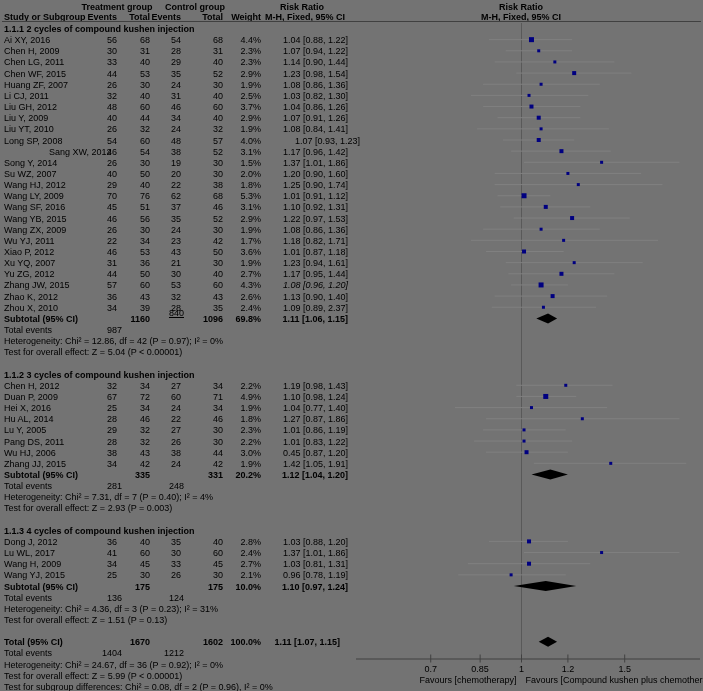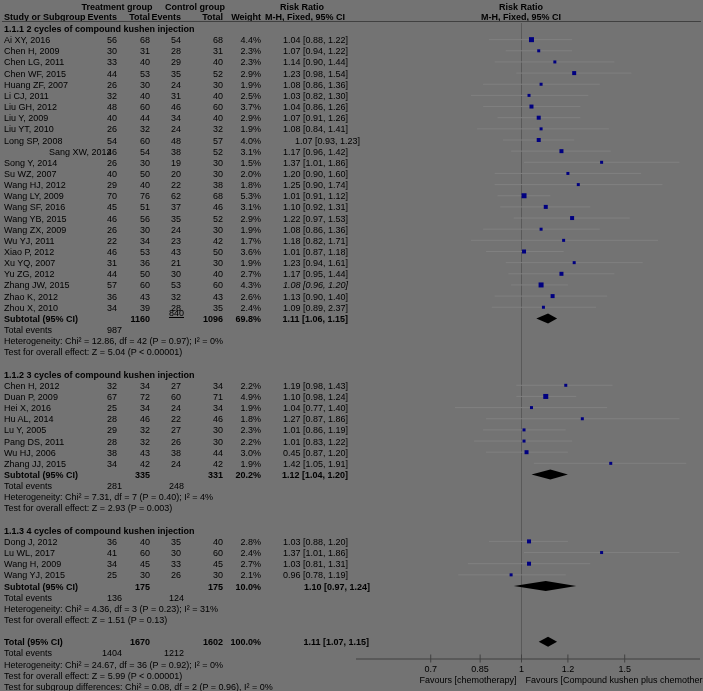--- a/index.html
+++ b/index.html
@@ -313,31 +313,31 @@
       <div class="t r" style="left: -13px; top: 570.35px; width: 130px;">25</div>
       <div class="t r" style="left: 20px; top: 570.35px; width: 130px;">30</div>
       <div class="t r" style="left: 51px; top: 570.35px; width: 130px;">26</div>
       <div class="t r" style="left: 93px; top: 570.35px; width: 130px;">30</div>
       <div class="t r" style="left: 131px; top: 570.35px; width: 130px;">2.1%</div>
       <div class="t r" style="left: 218px; top: 570.35px; width: 130px;">0.96 [0.78, 1.19]</div>
       <div class="t b" style="left: 4px; top: 581.5px;">Subtotal (95% CI)</div>
       <div class="t r b" style="left: 20px; top: 581.5px; width: 130px;">175</div>
       <div class="t r b" style="left: 93px; top: 581.5px; width: 130px;">175</div>
       <div class="t r b" style="left: 131px; top: 581.5px; width: 130px;">10.0%</div>
-      <div class="t r b" style="left: 218px; top: 581.5px; width: 152px;">1.10 [0.97, 1.24]</div>
+      <div class="t r b" style="left: 218px; top: 581.5px; width: 130px;">1.10 [0.97, 1.24]</div>
       <div class="t " style="left: 4px; top: 592.65px;">Total events</div>
       <div class="t r" style="left: -8px; top: 592.65px; width: 130px;">136</div>
       <div class="t r" style="left: 54px; top: 592.65px; width: 130px;">124</div>
       <div class="t " style="left: 4px; top: 603.8px;">Heterogeneity: Chi² = 4.36, df = 3 (P = 0.23); I² = 31%</div>
       <div class="t " style="left: 4px; top: 614.95px;">Test for overall effect: Z = 1.51 (P = 0.13)</div>
       <div class="t b" style="left: 4px; top: 637.25px;">Total (95% CI)</div>
       <div class="t r b" style="left: 20px; top: 637.25px; width: 130px;">1670</div>
       <div class="t r b" style="left: 93px; top: 637.25px; width: 130px;">1602</div>
       <div class="t r b" style="left: 131px; top: 637.25px; width: 130px;">100.0%</div>
-      <div class="t r b" style="left: 218px; top: 637.25px; width: 151px;">1.11 [1.07, 1.15]</div>
+      <div class="t r b" style="left: 212px; top: 637.25px; width: 128px;">1.11 [1.07, 1.15]</div>
       <div class="t " style="left: 4px; top: 648.4px;">Total events</div>
       <div class="t r" style="left: -8px; top: 648.4px; width: 130px;">1404</div>
       <div class="t r" style="left: 54px; top: 648.4px; width: 130px;">1212</div>
       <div class="t " style="left: 4px; top: 659.55px;">Heterogeneity: Chi² = 24.67, df = 36 (P = 0.92); I² = 0%</div>
       <div class="t " style="left: 4px; top: 670.7px;">Test for overall effect: Z = 5.99 (P &lt; 0.00001)</div>
       <div class="t " style="left: 4px; top: 681.85px;">Test for subgroup differences: Chi² = 0.08, df = 2 (P = 0.96), I² = 0%</div>
     </div>
 
   <svg id="plot-svg" width="703" height="691">
       <line x1="2" y1="21.5" x2="701" y2="21.5" stroke="#404040" stroke-width="1"></line>

